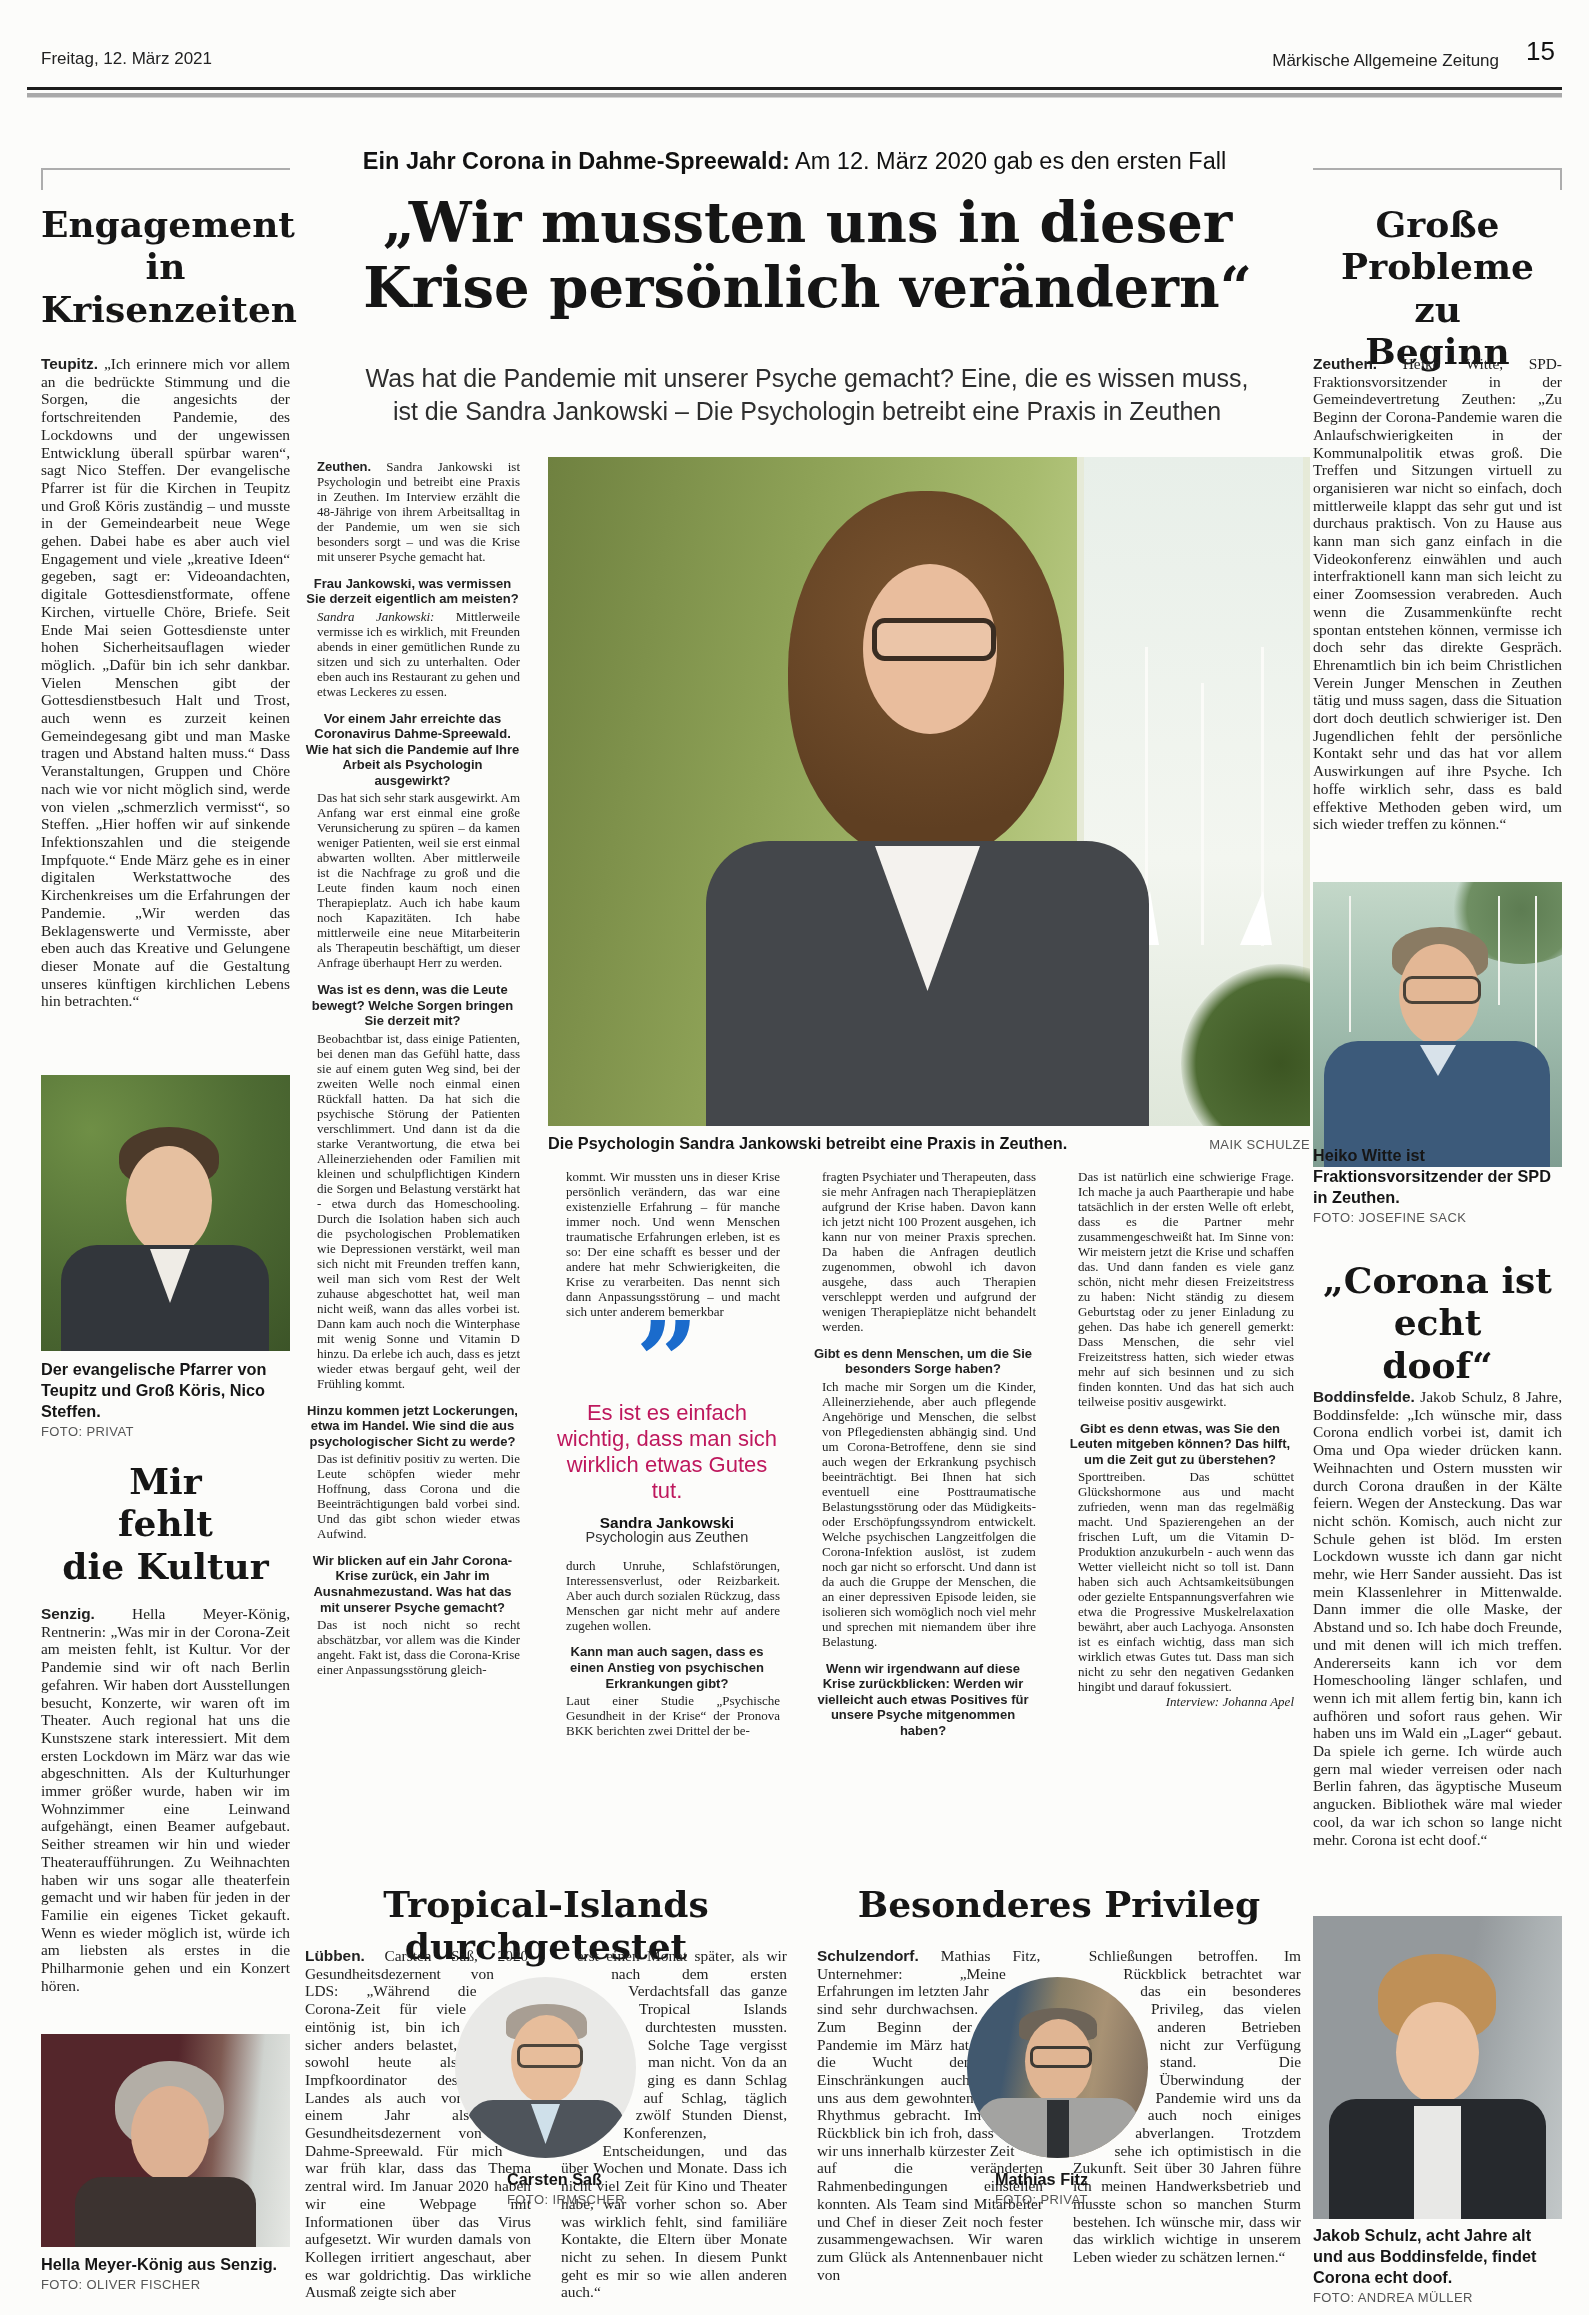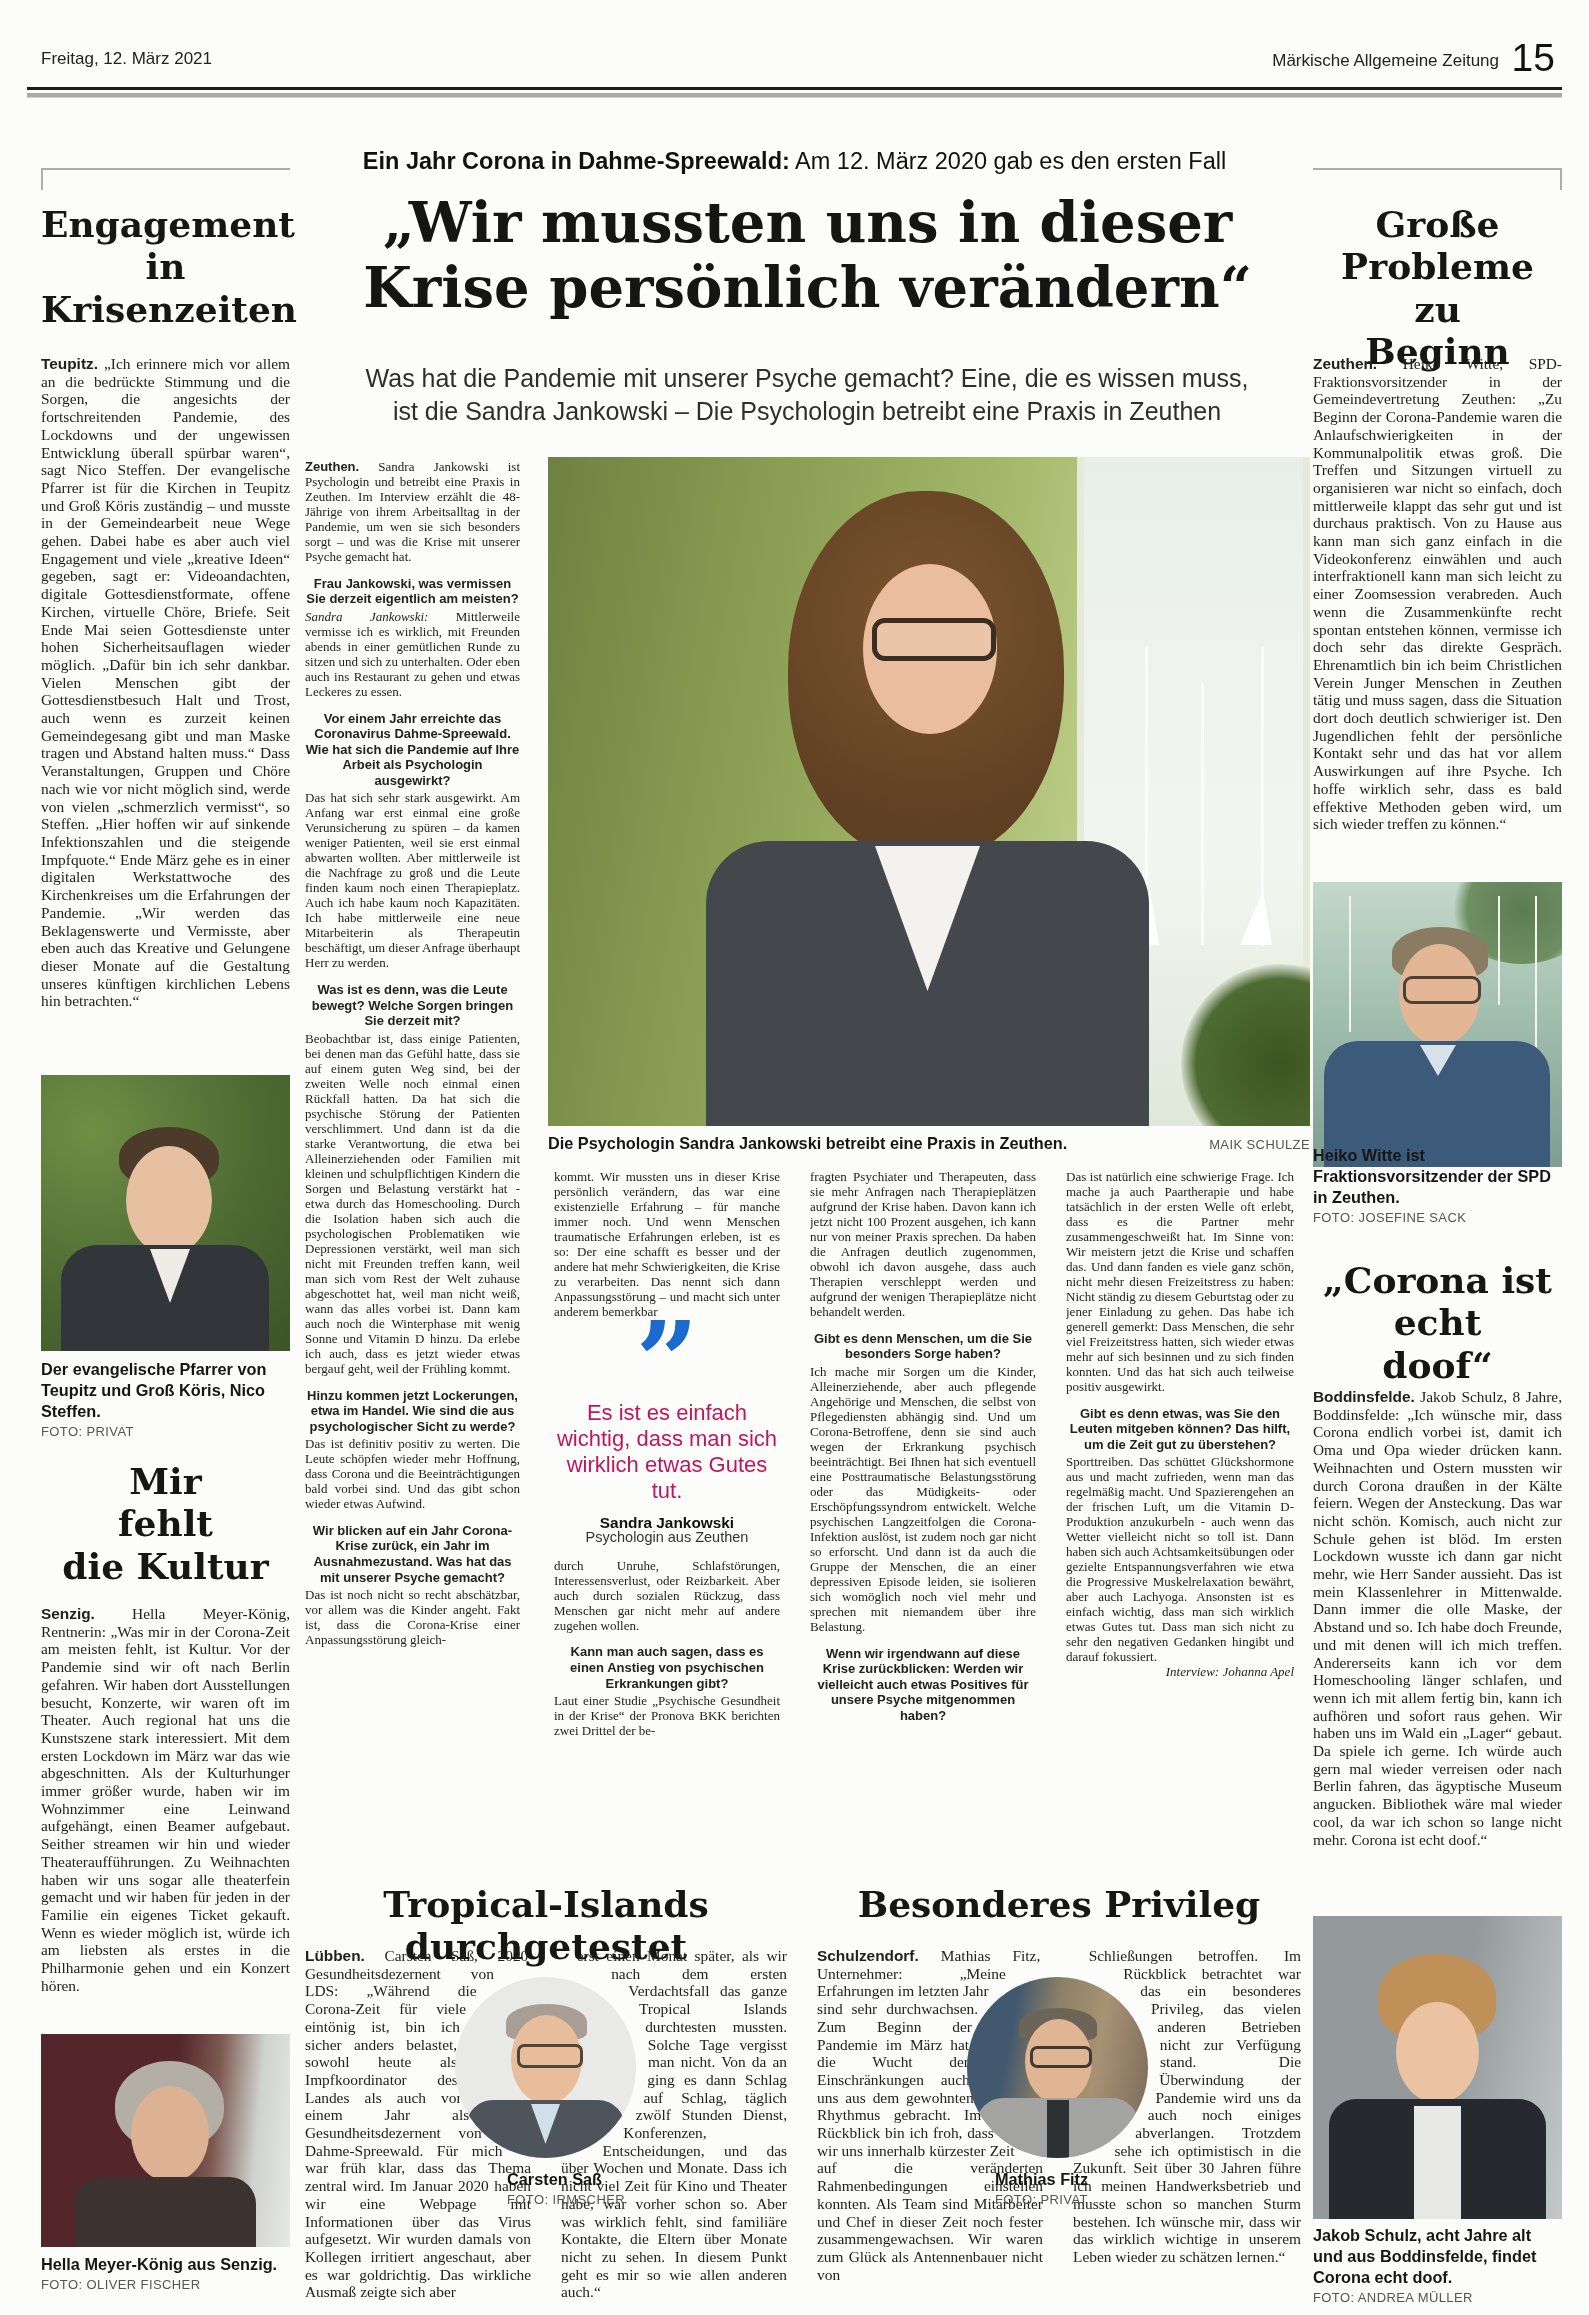--- a/index.html
+++ b/index.html
@@ -4,21 +4,21 @@
 <style>
   html,body{margin:0;padding:0;background:#888;}
   .page{position:relative;width:1589px;height:2316px;margin:0 auto;background:#fcfcfa;
         font-family:"Liberation Serif",serif;color:#1b1b1b;overflow:hidden;}
   .abs{position:absolute;}
   
   .hdr-date{left:41px;top:49px;font-family:"Liberation Sans",sans-serif;font-size:17px;color:#222;}
   .hdr-masthead{left:0;right:0;top:34px;text-align:center;font-family:"Liberation Sans",sans-serif;
         font-size:37px;letter-spacing:4.5px;color:#1a1a1a;}
   .hdr-paper{right:90px;top:51px;font-family:"Liberation Sans",sans-serif;font-size:17px;color:#222;}
-  .hdr-page{right:34px;top:36px;font-family:"Liberation Sans",sans-serif;font-size:39px;color:#111;}
+  .hdr-page{right:34px;top:36px;font-family:"Liberation Sans",sans-serif;font-size:26px;color:#111;}
   .hdr-rule{left:27px;right:27px;top:87px;height:2.7px;background:#1c1c1c;border-bottom:3.6px solid #fcfcfa;
         box-shadow:0 4.5px 0 #a9a9a9;}
   
   .banner{left:27px;right:27px;top:128px;display:flex;align-items:center;gap:20px;flex-direction:column;}
   .banner .line{flex:1;height:1.8px;background:#8f8f8f;}
   .banner-text{font-family:"Liberation Sans",sans-serif;font-size:23.5px;white-space:nowrap;color:#111;}
   .banner-text .b{font-weight:bold;}
   
   .headline{left:312px;width:991px;top:190px;text-align:center;font-family:"DejaVu Serif",serif;
         font-weight:bold;font-size:56px;line-height:1.16;white-space:pre-line;color:#151515;}
@@ -27,21 +27,21 @@
   .rail-title{text-align:center;font-family:"DejaVu Serif",serif;font-weight:bold;font-size:36px;
         line-height:1.18;white-space:pre-line;color:#161616;}
   .bottom-title{text-align:center;font-family:"DejaVu Serif",serif;font-weight:bold;font-size:36px;color:#161616;}
   
   .crule{height:1.8px;background:#adadad;}
   .ctick{width:1.8px;height:22px;background:#adadad;}
   
   .rail-body{font-size:15.4px;line-height:17.7px;text-align:justify;hyphens:auto;color:#212121;}
   .rail-body .lead, .cbody .lead{font-family:"Liberation Sans",sans-serif;font-weight:bold;}
   .cbody{font-size:13px;line-height:15px;text-align:justify;hyphens:auto;color:#222;overflow:hidden;}
-  .cbody p{margin:0 0 0 0;}
+  .cbody p{margin:0 0 0 12px;}
   .cbody p.para{margin-bottom:1.8px;}
   .cbody .q{font-family:"Liberation Sans",sans-serif;font-weight:bold;margin:11.8px 0 1.8px 0;
         text-align:center;line-height:15.6px;}
   .cbody .alead{font-style:italic;}
   .iv-credit{text-align:right;font-style:italic;margin-top:9px;}
   
   .caption{font-family:"Liberation Sans",sans-serif;font-weight:bold;font-size:16.3px;line-height:21px;color:#161616;}
   .credit{font-family:"Liberation Sans",sans-serif;font-size:13px;color:#555;
         letter-spacing:0.4px;margin-top:1.8px;}
   .photo-cap-row{display:flex;justify-content:space-between;align-items:baseline;}

